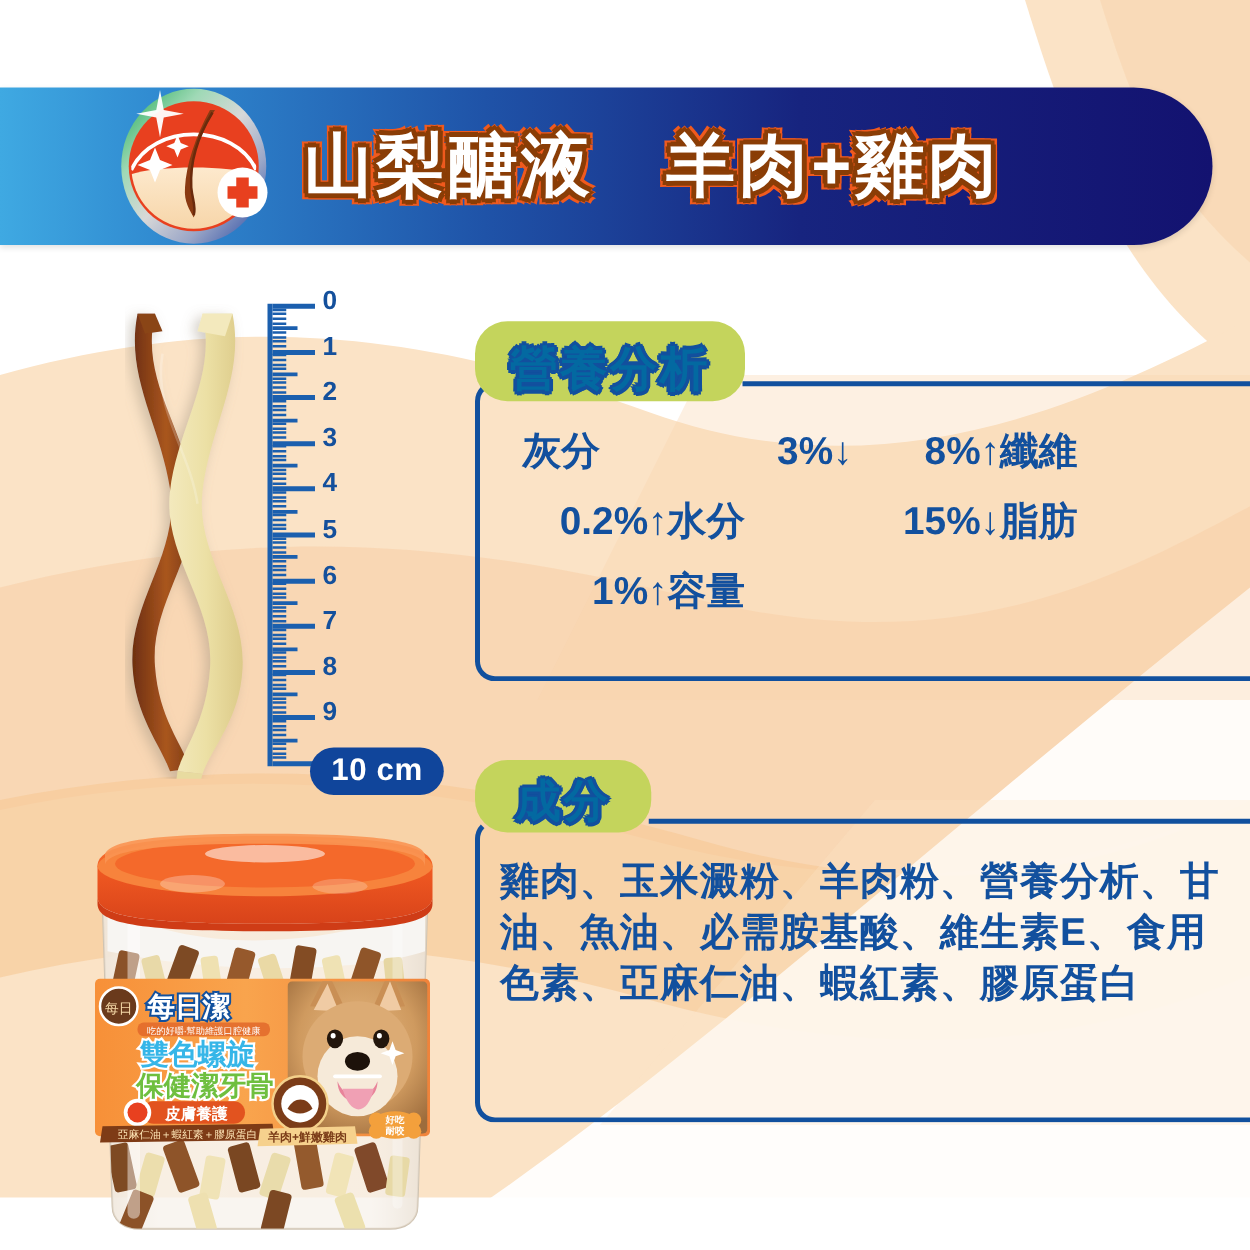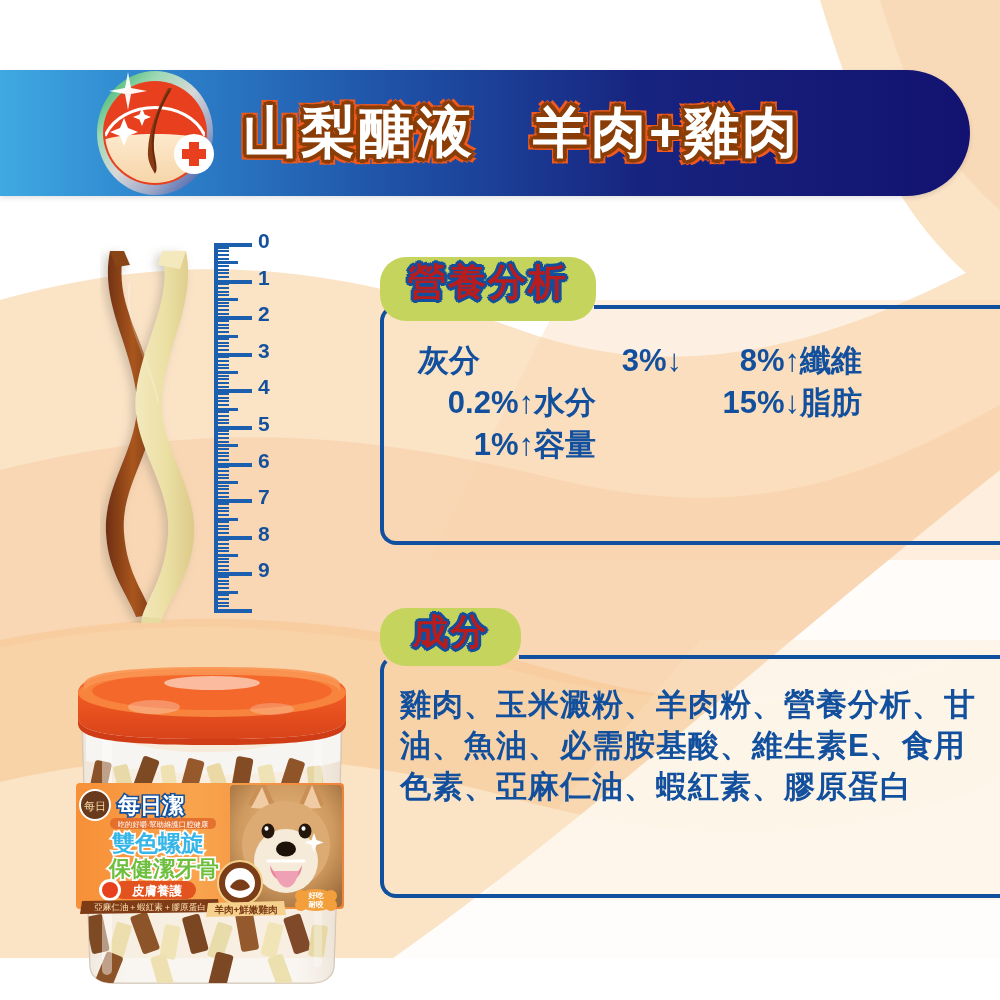--- a/index.html
+++ b/index.html
@@ -65,37 +65,37 @@
     border-top-color:transparent;
   }
   .panel.ingredients{
     left:380px;top:655px;width:624px;height:235px;
     border-radius:16px 0 0 16px;
     border-top-color:transparent;
   }
   .panel-topline{position:absolute;height:4px;background:#11509e;}
   .tab{
     position:absolute;background:#c4d45c;border-radius:26px;
-    display:flex;align-items:flex-start;justify-content:center;
-    color:#b91c1c;font-weight:bold;white-space:nowrap;
+    display:flex;align-items:flex-end;justify-content:center;
+    color:#0369a1;font-weight:bold;white-space:nowrap;
   }
   .tab span{
     text-shadow:
       -2px -2px 0 #12509e, 2px -2px 0 #12509e, -2px 2px 0 #12509e, 2px 2px 0 #12509e,
       -3px 0 0 #12509e, 3px 0 0 #12509e, 0 -3px 0 #12509e, 0 3px 0 #12509e;
     letter-spacing:2px;
   }
   .tab.nutrition{left:380px;top:257px;width:216px;height:64px;font-size:38px;}
   .tab.ingredients{left:380px;top:608px;width:141px;height:58px;font-size:36px;}
 
   
   .nut-grid{
     position:absolute;left:418px;top:340px;width:570px;
     display:grid;grid-template-columns:116px 148px 118px 160px;
-    row-gap:0;align-items:baseline;
+    row-gap:14px;align-items:baseline;
   }
   .nut-label{font-size:31px;font-weight:bold;color:#12509e;}
   .nut-value{font-size:31px;font-weight:bold;color:#12509e;text-align:right;white-space:nowrap;}
 
   
   .ing-text{
     position:absolute;left:400px;top:685px;width:580px;
     font-size:31px;font-weight:bold;color:#12509e;line-height:1.32;
     letter-spacing:1px;
   }
@@ -317,20 +317,21 @@
         <div class="ruler-num" style="top: 73.2px;">2</div>
         <div class="ruler-num" style="top: 109.8px;">3</div>
         <div class="ruler-num" style="top: 146.4px;">4</div>
         <div class="ruler-num" style="top: 183px;">5</div>
         <div class="ruler-num" style="top: 219.6px;">6</div>
         <div class="ruler-num" style="top: 256.2px;">7</div>
         <div class="ruler-num" style="top: 292.8px;">8</div>
         <div class="ruler-num" style="top: 329.4px;">9</div>
       </div>
   </div>
+  <div class="cm-badge">10 cm</div>
 
   <div class="panel nutrition"></div>
   <div class="panel-topline" style="left:594px;top:305px;width:410px;"></div>
   <div class="tab nutrition">
     <span>營養分析</span>
   </div>
   <div class="nut-grid" id="nut-grid">
       <div class="nut-label">灰分</div>
       <div class="nut-value">3%↓</div>
       <div class="nut-value">8%↑</div>

